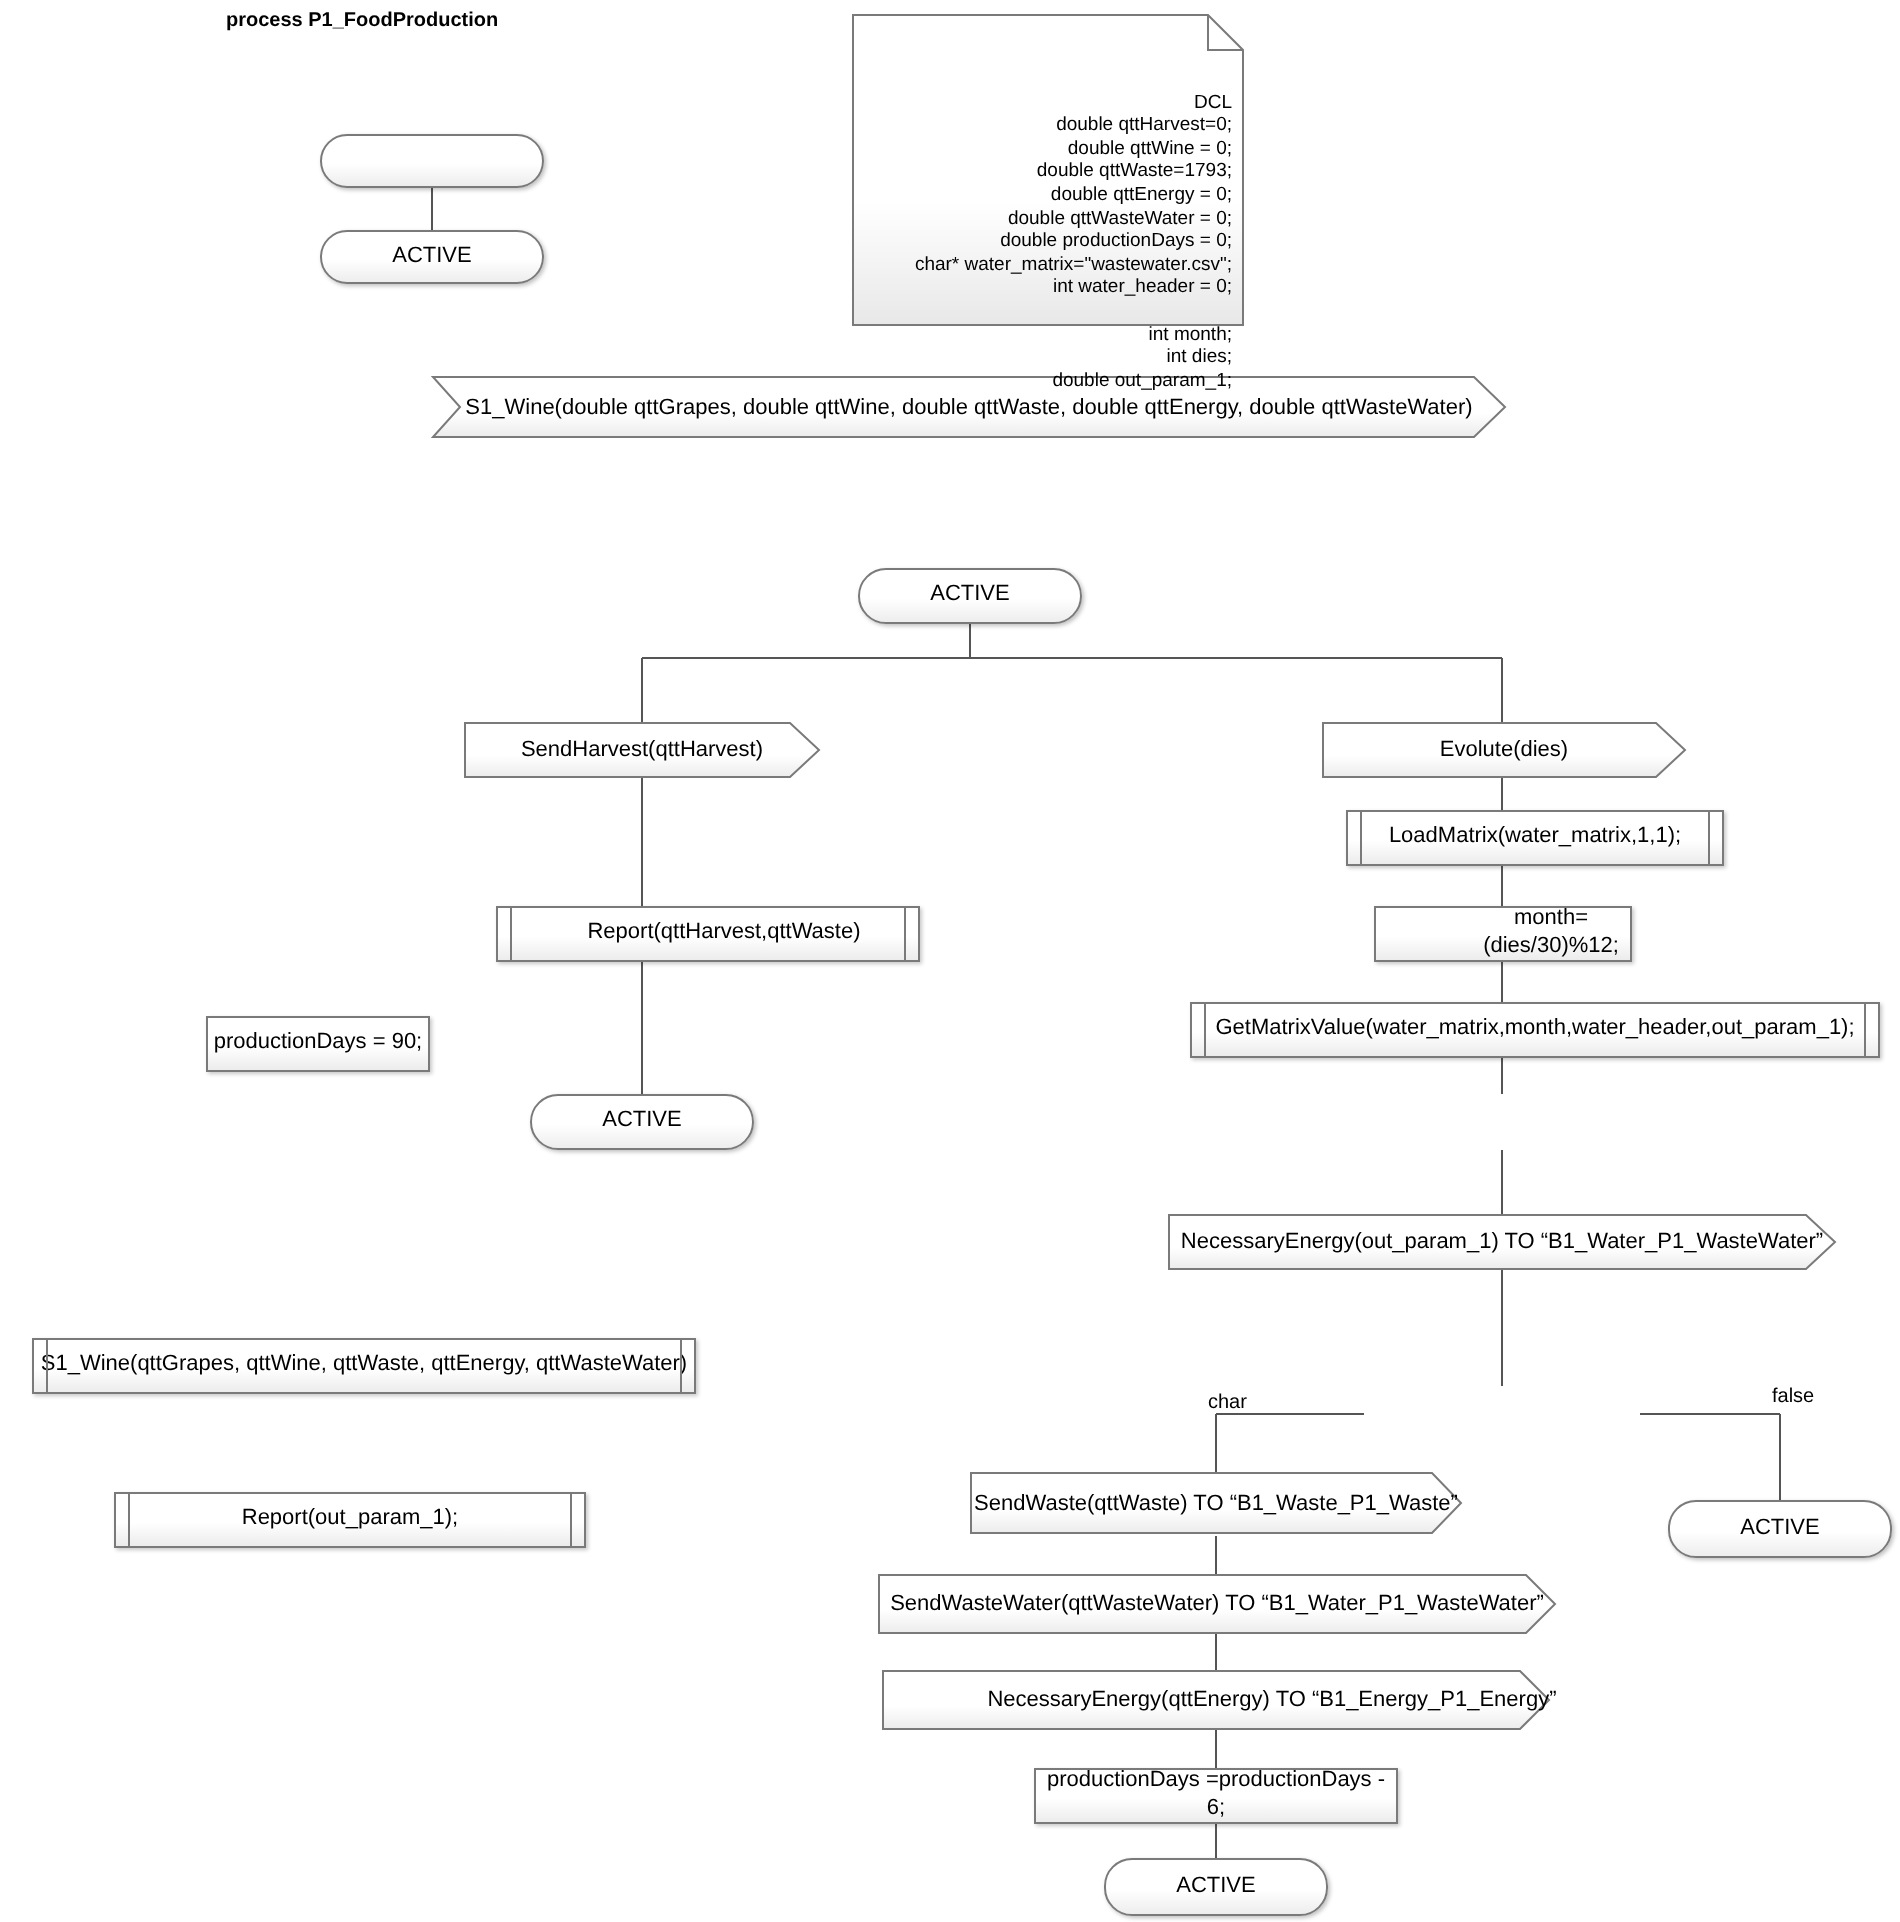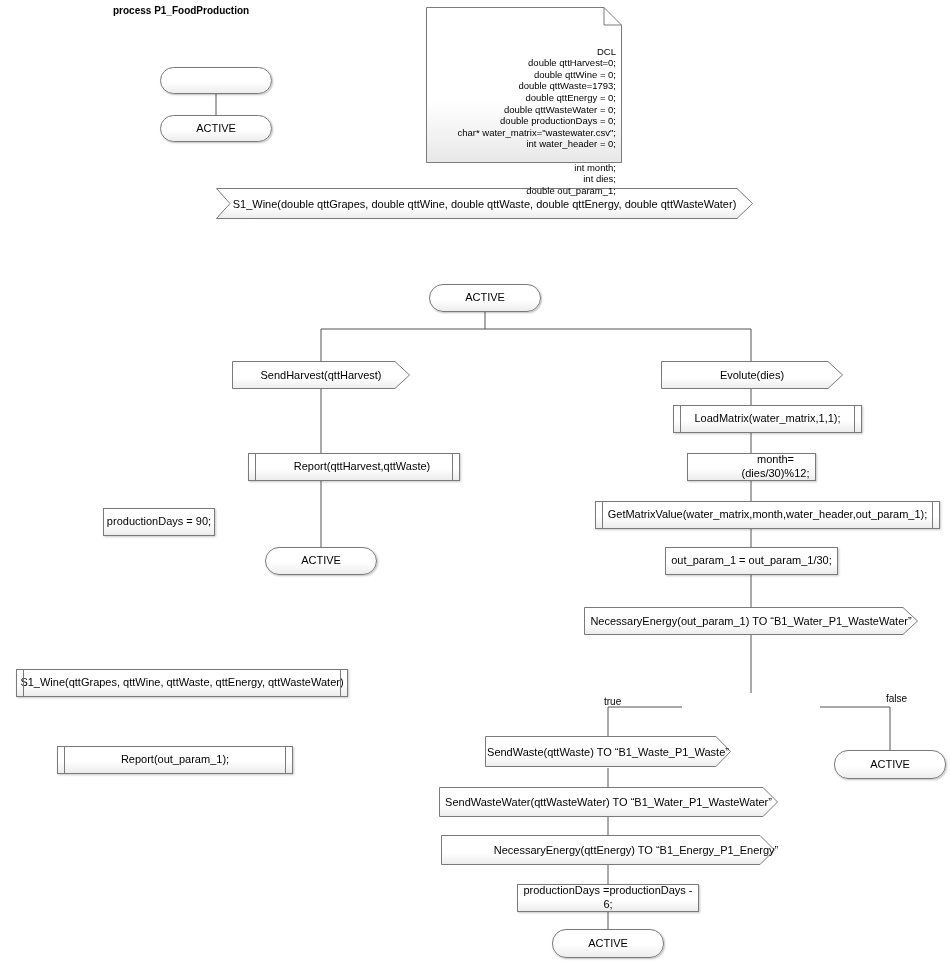--- a/index.html
+++ b/index.html
@@ -247,33 +247,30 @@
   </div>
 
   <div class="node task" style="left:687px; top:453px; width:129px; height:28px;padding-left:48px;">
     <span>month=(dies/30)%12;</span>
   </div>
 
   <div class="node call" style="left:579px; top:501px; width:345px; height:28px;">
     <span>GetMatrixValue(water_matrix,month,water_header,out_param_1);</span>
   </div>
 
-  <div class="node task" style="left:665px; top:547px; width:173px; height:28px;">
-    <span>out_param_1 = out_param_1/30;</span>
-  </div>
 
   <div class="shapewrap" style="left:584px; top:607px; width:334px; height:28px;">
     <svg width="334" height="28" viewBox="0 0 334 28">
       <path d="M0.5,0.5 L319,0.5 L333.5,14 L319,27.5 L0.5,27.5 Z" fill="url(#gOut1)" stroke="#7a7a7a" stroke-width="1"></path>
     </svg>
     <span class="lbl" style="padding-right:10px;">NecessaryEnergy(out_param_1) TO “B1_Water_P1_WasteWater”</span>
   </div>
 
 
-  <div class="label-free" style="left:604px; top:696px;">true</div>
+  <div class="label-free" style="left:604px; top:696px;">char</div>
   <div class="label-free" style="left:886px; top:693px;">false</div>
 
   <div class="node state" style="left:834px; top:750px; width:112px; height:29px;">
     <span>ACTIVE</span>
   </div>
 
   <div class="shapewrap" style="left:485px; top:736px; width:246px; height:31px;">
     <svg width="246" height="31" viewBox="0 0 246 31">
       <path d="M0.5,0.5 L231,0.5 L245.5,15.5 L231,30.5 L0.5,30.5 Z" fill="url(#gOut1)" stroke="#7a7a7a" stroke-width="1"></path>
     </svg>

